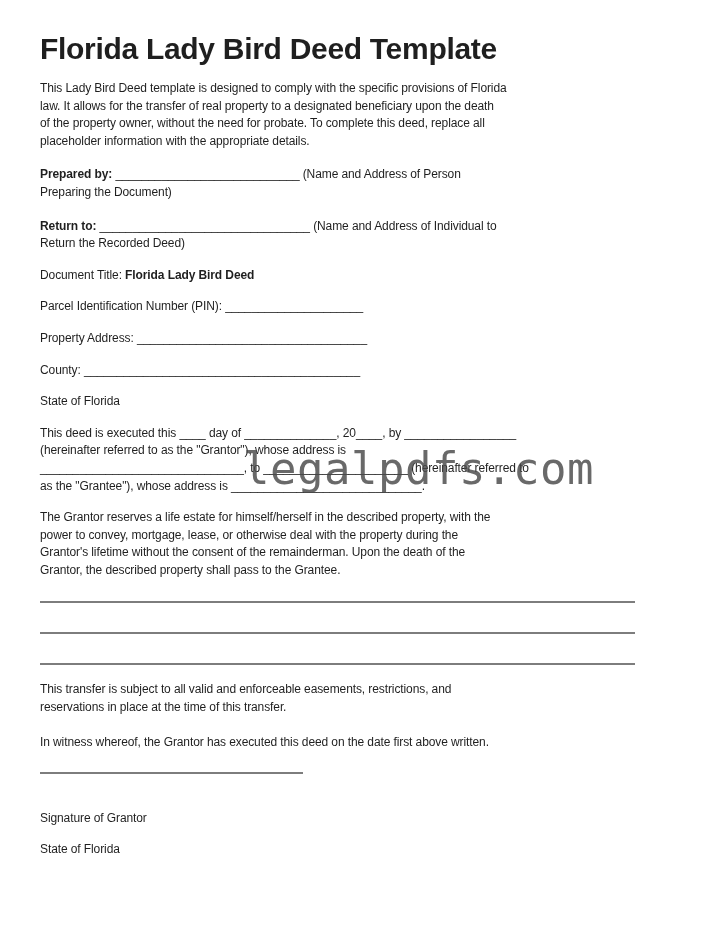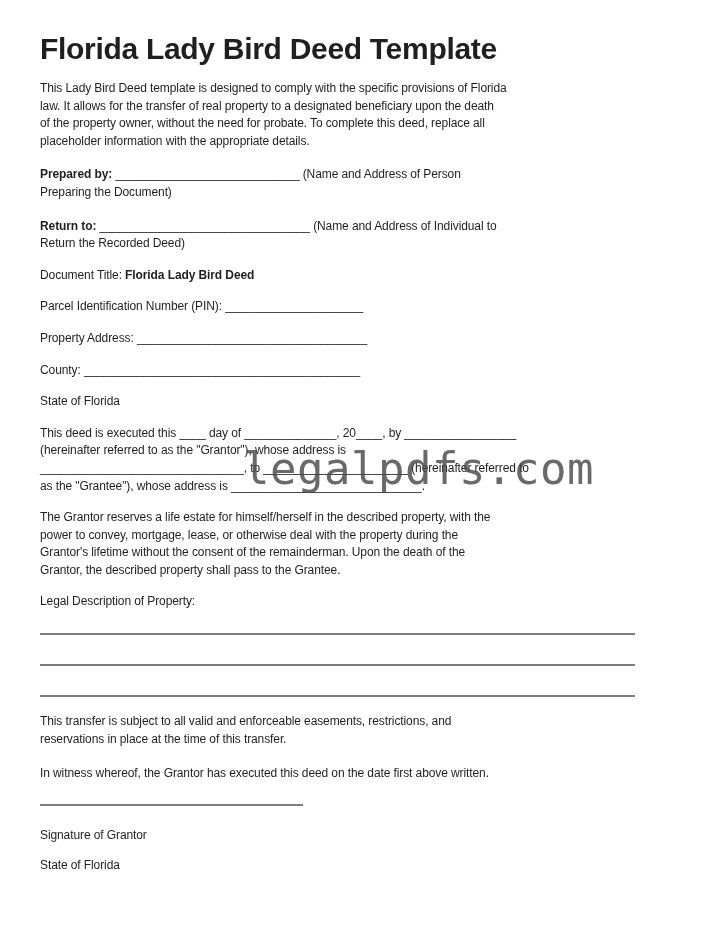--- a/index.html
+++ b/index.html
@@ -41,21 +41,21 @@
     margin-top: 29px;
   }
   .rule.first { margin-top: 22px; }
   .sig-rule {
     width: 263px;
     height: 0;
     border-bottom: 2px solid #7d7d7d;
     margin-top: 21px;
   }
   .after-rules { margin-top: 16px; }
-  .sig-label { margin-top: 21px; margin-bottom: 0; }
+  .sig-label { margin-top: 36px; margin-bottom: 0; }
   .state-footer { margin-top: 13px; margin-bottom: 0; }
   .watermark {
     position: absolute;
     left: 243px;
     top: 443px;
     font-family: "DejaVu Sans Mono", monospace;
     font-size: 44px;
     font-weight: normal;
     color: rgba(72, 72, 72, 0.82);
     letter-spacing: 0.5px;
@@ -94,21 +94,20 @@
   <p class="para mt12">This deed is executed this ____ day of ______________, 20____, by _________________
 (hereinafter referred to as the "Grantor"), whose address is
 _______________________________, to ______________________ (hereinafter referred to
 as the "Grantee"), whose address is _____________________________.</p>
 
   <p class="para mt10">The Grantor reserves a life estate for himself/herself in the described property, with the
 power to convey, mortgage, lease, or otherwise deal with the property during the
 Grantor's lifetime without the consent of the remainderman. Upon the death of the
 Grantor, the described property shall pass to the Grantee.</p>
 
-  <p class="para">Legal Description of Property:</p>
 
   <div class="rule first"></div>
   <div class="rule"></div>
   <div class="rule"></div>
 
   <p class="para after-rules">This transfer is subject to all valid and enforceable easements, restrictions, and
 reservations in place at the time of this transfer.</p>
 
   <p class="para mt17">In witness whereof, the Grantor has executed this deed on the date first above written.</p>
 

